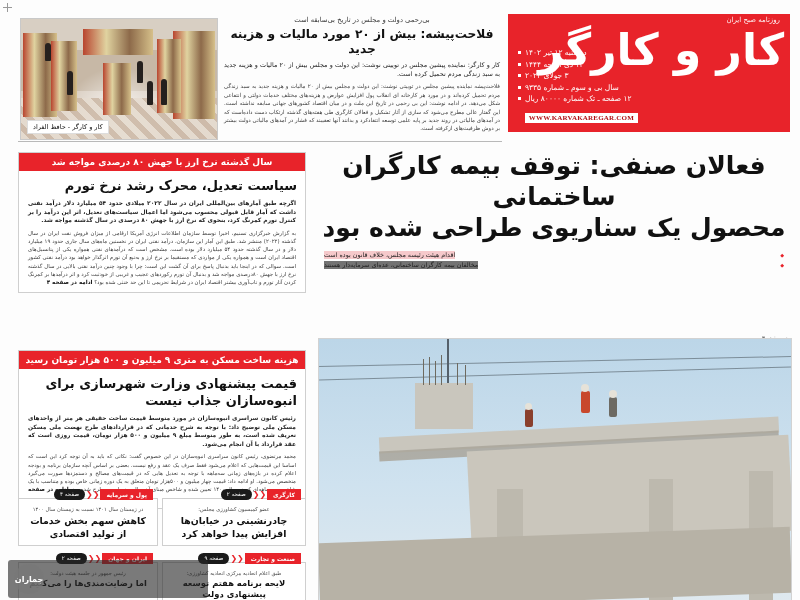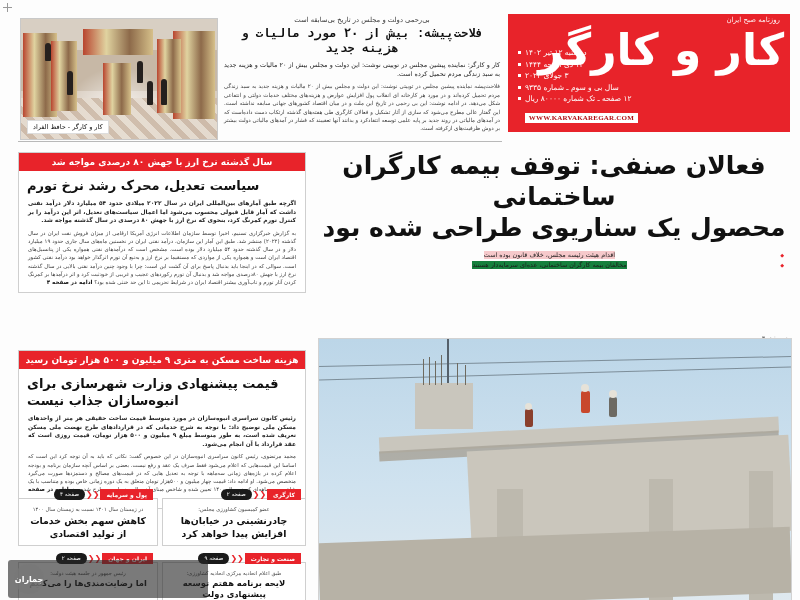--- a/index.html
+++ b/index.html
@@ -72,40 +72,40 @@
     border:1px solid #ddd;
   }
 
   
   .topmid{
     position:absolute;left:222px;top:16px;width:280px;
     text-align:center;color:#111;
   }
   .topmid .kicker{font-size:6.8px;color:#3a3a3a;margin-bottom:3px;}
   .topmid h2{
-    margin:0 0 4px;font-size:12.2px;font-weight:bold;line-height:15px;font-family:Liberation Mono, monospace;
+    margin:0 0 4px;font-size:12.2px;font-weight:bold;line-height:15px;
   }
   .topmid .lead{
     font-size:6.4px;line-height:9.2px;text-align:justify;color:#222;
     margin:4px 2px 3px;
   }
   .topmid .body{
     font-size:5.5px;line-height:8.4px;text-align:justify;color:#3b3b3b;
     margin:0 2px;
   }
   .hr-thin{position:absolute;left:18px;top:141px;width:484px;height:1px;background:#b9b9b9;}
 
   
   .lbox{position:absolute;left:18px;width:286px;border:1px solid #cfcfcf;background:#fff;}
   .redbar{
     background:#e8232a;color:#fff;font-size:9px;font-weight:bold;
     text-align:center;padding:3px 6px;white-space:nowrap;line-height:12px;
   }
   .lbox h3{
-    margin:6px 8px 5px;font-size:13px;font-weight:bold;text-align:left;
+    margin:6px 8px 5px;font-size:13px;font-weight:bold;text-align:right;
     line-height:17px;color:#111;
   }
   .lbox .lead2{
     font-size:5.9px;line-height:8.6px;text-align:justify;color:#1d1d1d;
     margin:0 9px 4px;font-weight:600;
   }
   .lbox .body2{
     font-size:5.4px;line-height:8.2px;text-align:justify;color:#3c3c3c;
     margin:0 9px 6px;
   }
@@ -115,31 +115,31 @@
   .mainstory{position:absolute;left:318px;top:150px;width:472px;}
   .main-kicker{
     text-align:center;font-size:9.4px;font-weight:bold;color:#e8232a;
     line-height:14px;margin-bottom:6px;
   }
   .main-kicker .blk{color:#111;}
   .main-head{
     text-align:center;font-size:25px;font-weight:bold;color:#111;
     line-height:31px;letter-spacing:-.3px;
   }
-  .bullets{margin:7px 6px 0;text-align:center;}
+  .bullets{margin:7px 6px 0;text-align:left;}
   .bullets li{
     list-style:none;font-size:6.4px;line-height:10px;color:#1b1b1b;
     position:relative;padding-right:9px;
   }
   .bullets li:before{
     content:"◆";position:absolute;right:0;top:0;color:#e8232a;font-size:5px;
   }
   .bullets{padding:0;}
   .mark1{background:#f6c9cb;}
-  .mark2{background:#15803d;}
+  .mark2{background:#737373;}
 
   
   .photo-main{
     position:absolute;left:318px;top:338px;width:472px;height:262px;
     overflow:hidden;border:1px solid #d2d2d2;
     background:linear-gradient(#bcd6e8 0%,#cfe2ef 55%,#dfe9ef 100%);
   }
   .sky-wire{position:absolute;left:0;right:0;height:1px;background:#6b7a85;opacity:.8;}
   .slab{position:absolute;background:#c9c6bd;}
   .slab-d{position:absolute;background:#a9a59a;}

